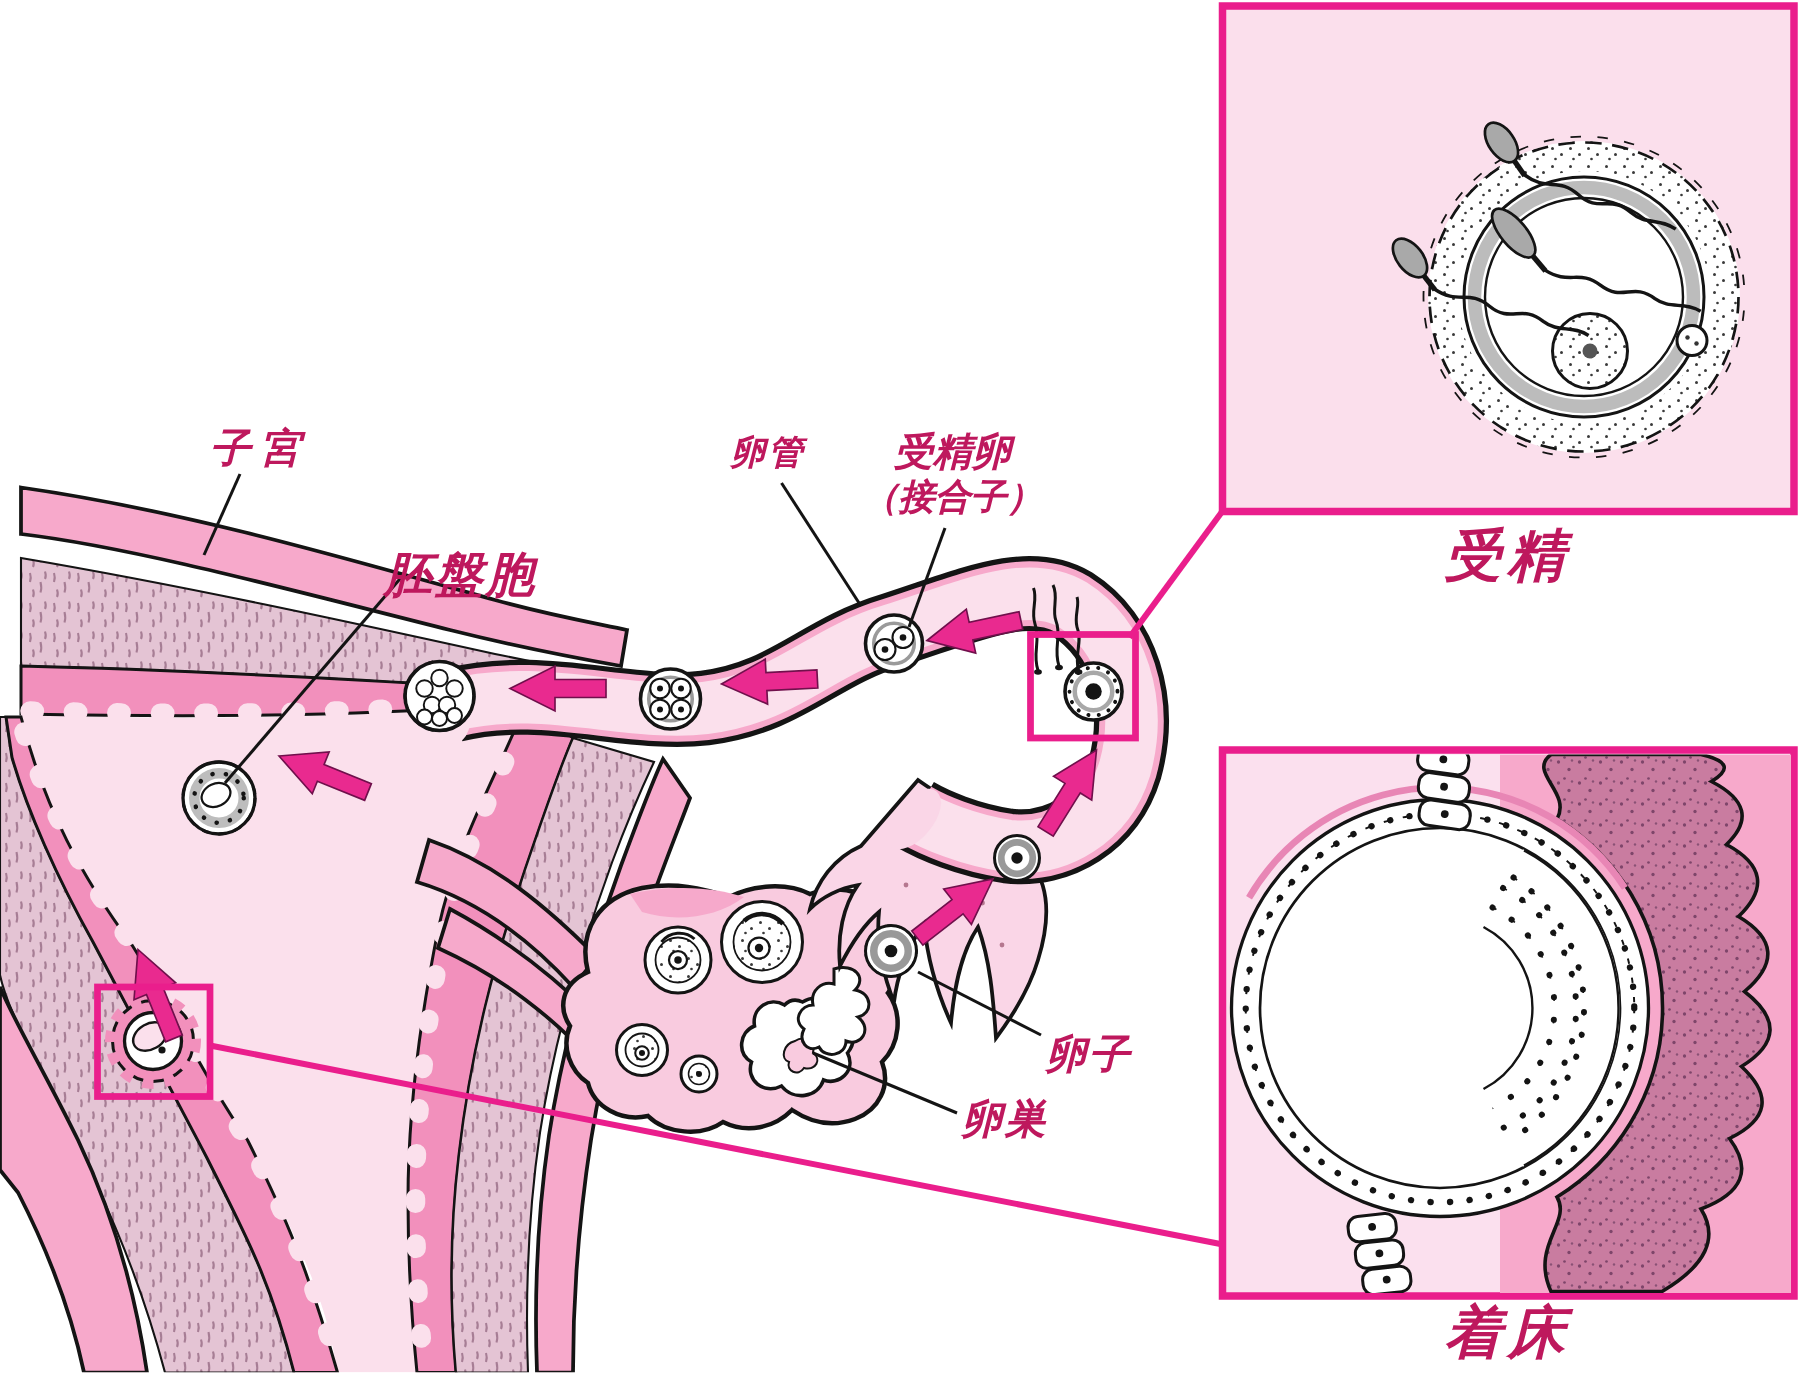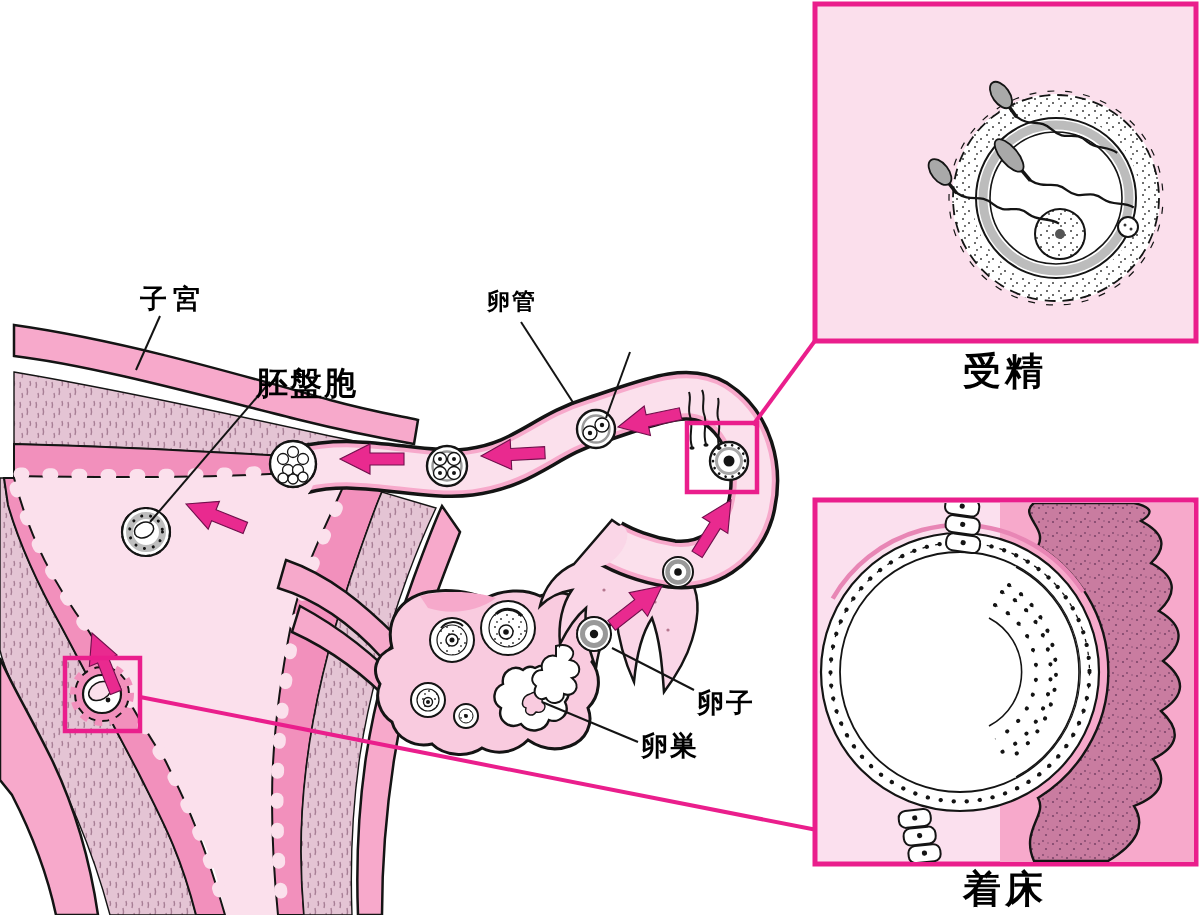--- a/index.html
+++ b/index.html
@@ -1,19 +1,19 @@
 <!DOCTYPE html>
 <html><head>
 <meta charset="utf-8">
 <style>
   html,body{margin:0;padding:0;background:#fff;}
   .stage{position:relative;width:1200px;height:915px;background:#ffffff;overflow:hidden;
          font-family:"Liberation Sans","DejaVu Sans",sans-serif;}
   .stage svg{position:absolute;left:0;top:0;}
-  .lbl{position:absolute;font-weight:700;color:#000000;line-height:1.15;white-space:nowrap;}
+  .lbl{position:absolute;font-weight:700;color:#be185d;line-height:1.15;white-space:nowrap;font-style:italic;}
   .lbl-uterus{left:140px;top:284px;font-size:27px;letter-spacing:6px;}
   .lbl-blasto{left:256px;top:365px;font-size:32px;letter-spacing:2px;}
   .lbl-oviduct{left:487px;top:288px;font-size:23px;letter-spacing:2px;}
   .lbl-fegg{left:555px;top:287px;width:160px;text-align:center;font-size:26px;}
   .lbl-fegg .sub{font-size:24px;display:block;margin-top:1px;}
   .lbl-ovum{left:697px;top:676px;font-size:27px;letter-spacing:2px;margin-top:12px;}
   .lbl-ovary{left:641px;top:731px;font-size:27px;letter-spacing:2px;}
   .lbl-inset{font-size:38px;letter-spacing:4px;}
   .lbl-fert{left:963px;top:350px;}
   .lbl-impl{left:963px;top:868px;}
@@ -315,17 +315,21 @@
               <circle cx="922" cy="854" r="2.6" fill="#141414" stroke="none"></circle>
         </g>
       </g>
     </g>
   </g>
 </svg>
 
 <div class="lbl lbl-uterus">子宮</div>
 <div class="lbl lbl-blasto">胚盤胞</div>
 <div class="lbl lbl-oviduct">卵管</div>
+<div class="lbl lbl-fegg">
+  <span>受精卵</span>
+  <span class="sub">（接合子）</span>
+</div>
 <div class="lbl lbl-ovum">卵子</div>
 <div class="lbl lbl-ovary">卵巣</div>
 <div class="lbl lbl-inset lbl-fert">受精</div>
 <div class="lbl lbl-inset lbl-impl">着床</div>
 </div>
 
 </body></html>

